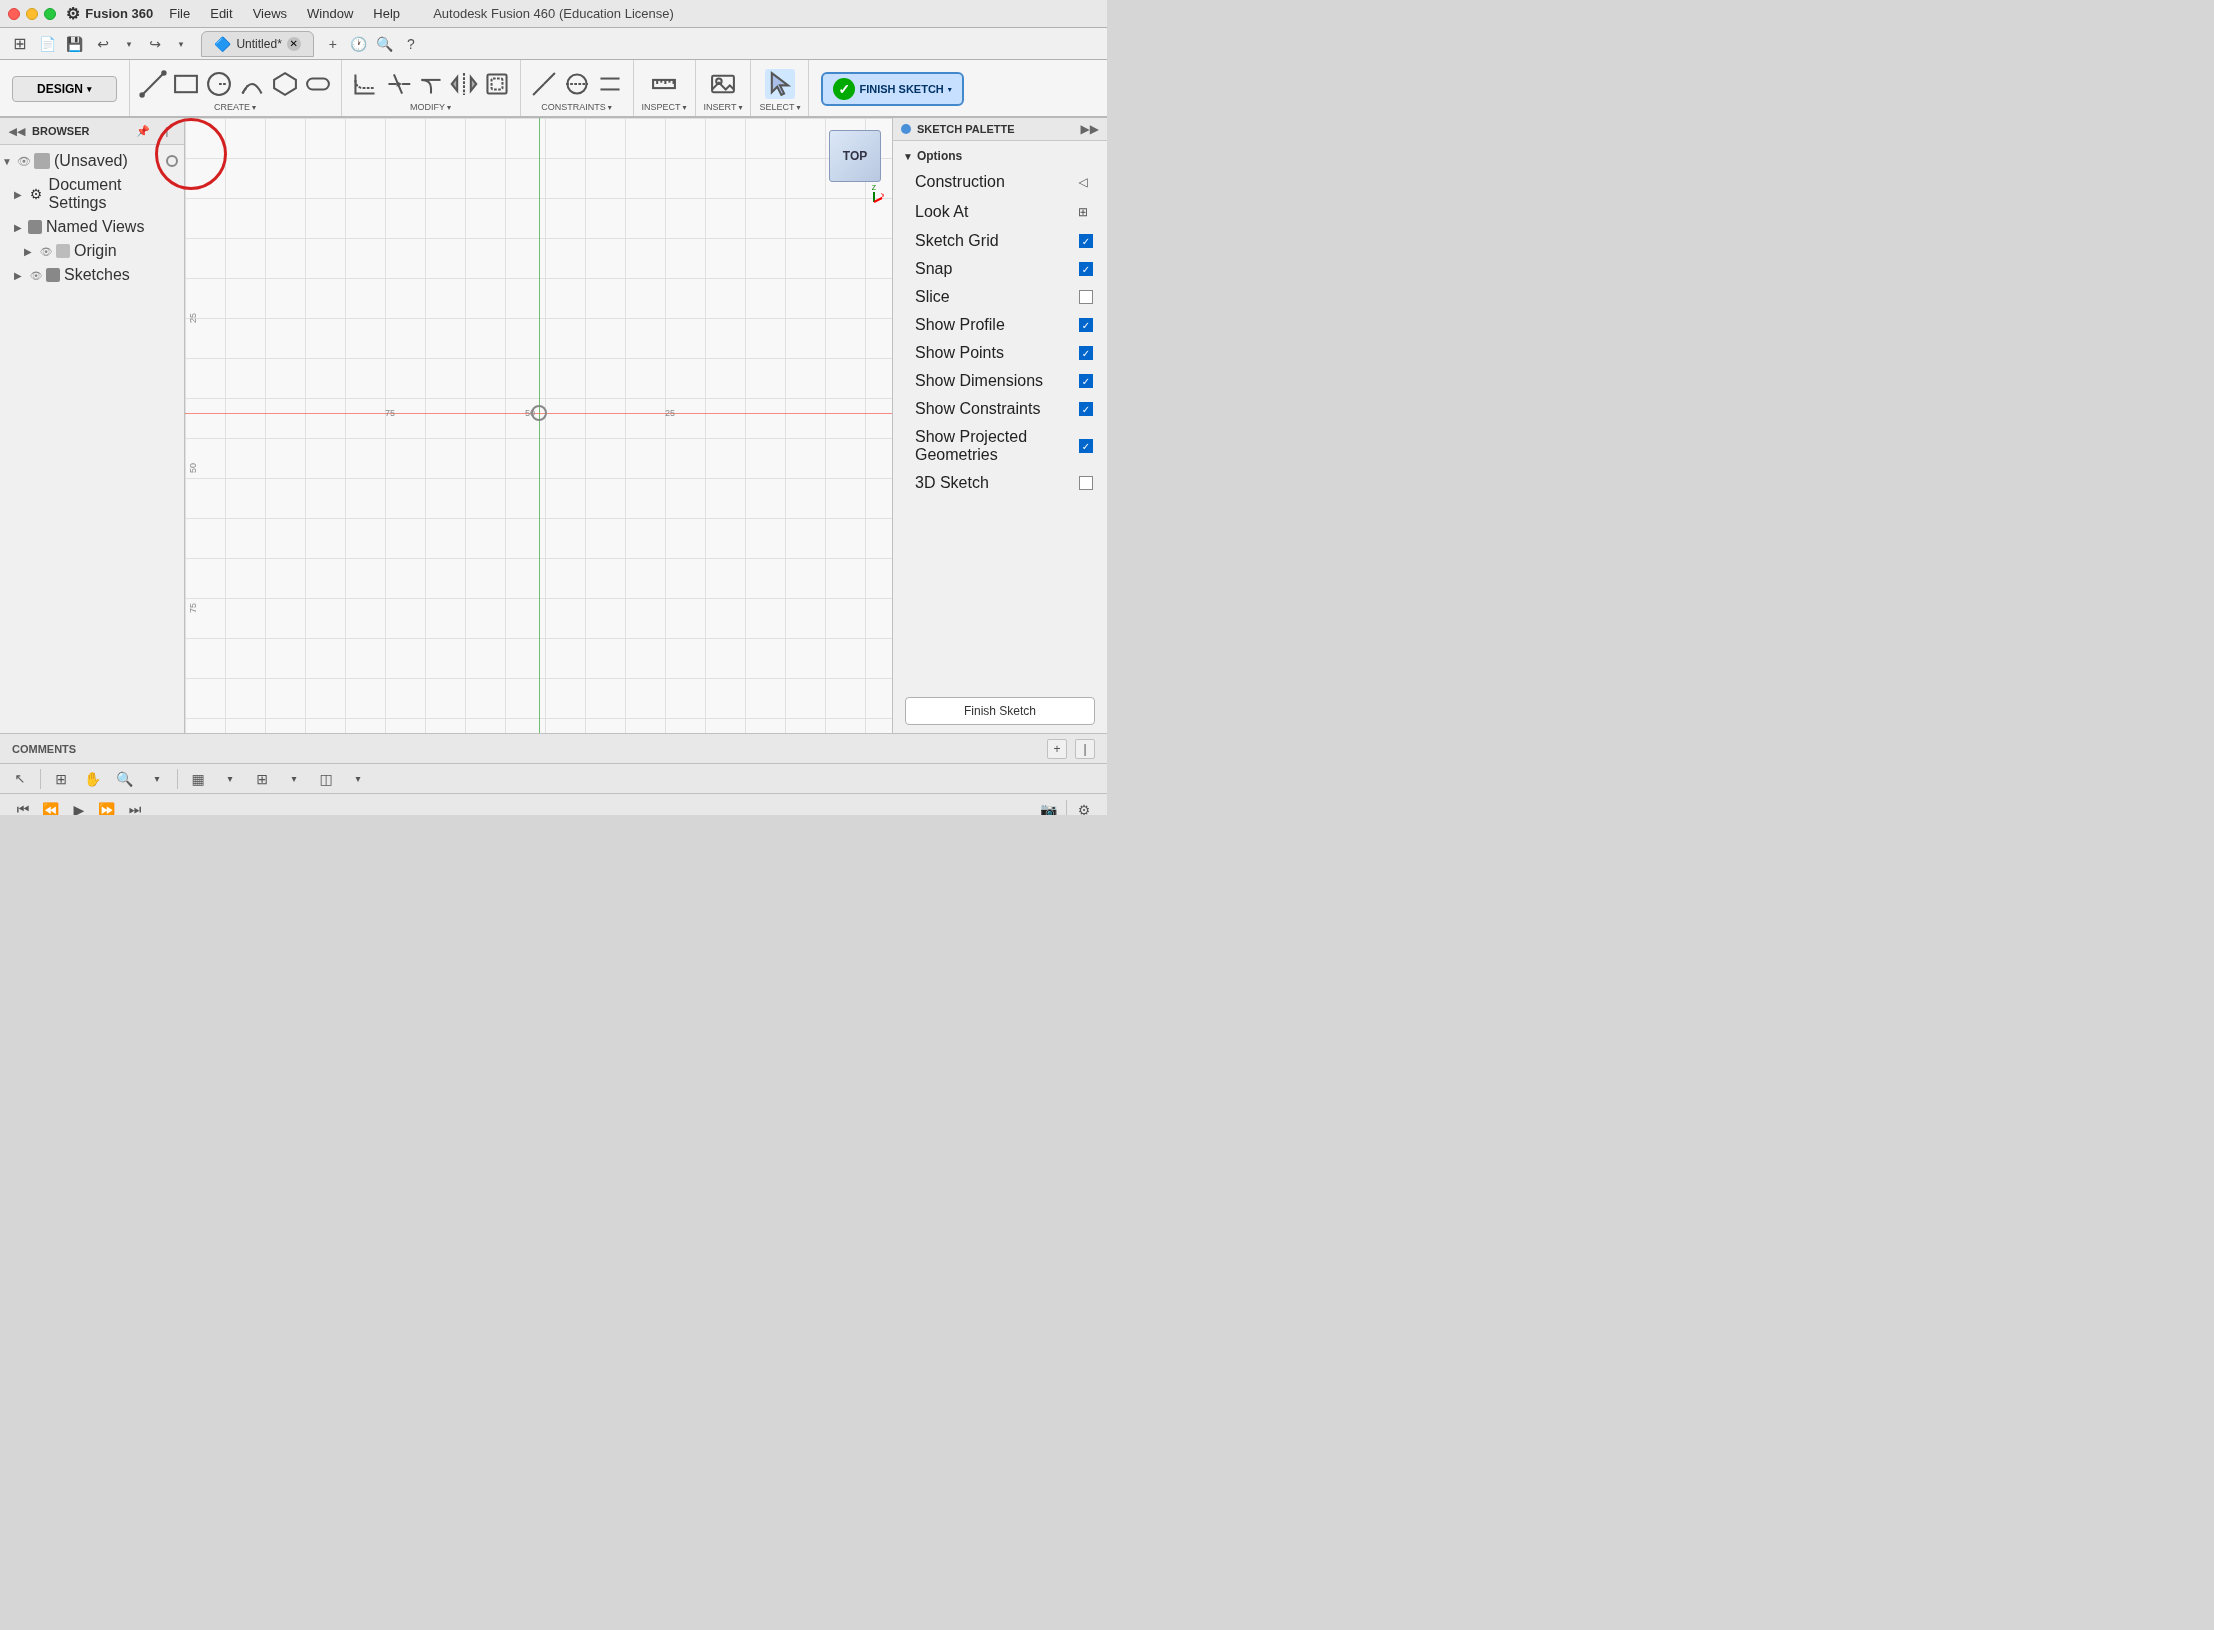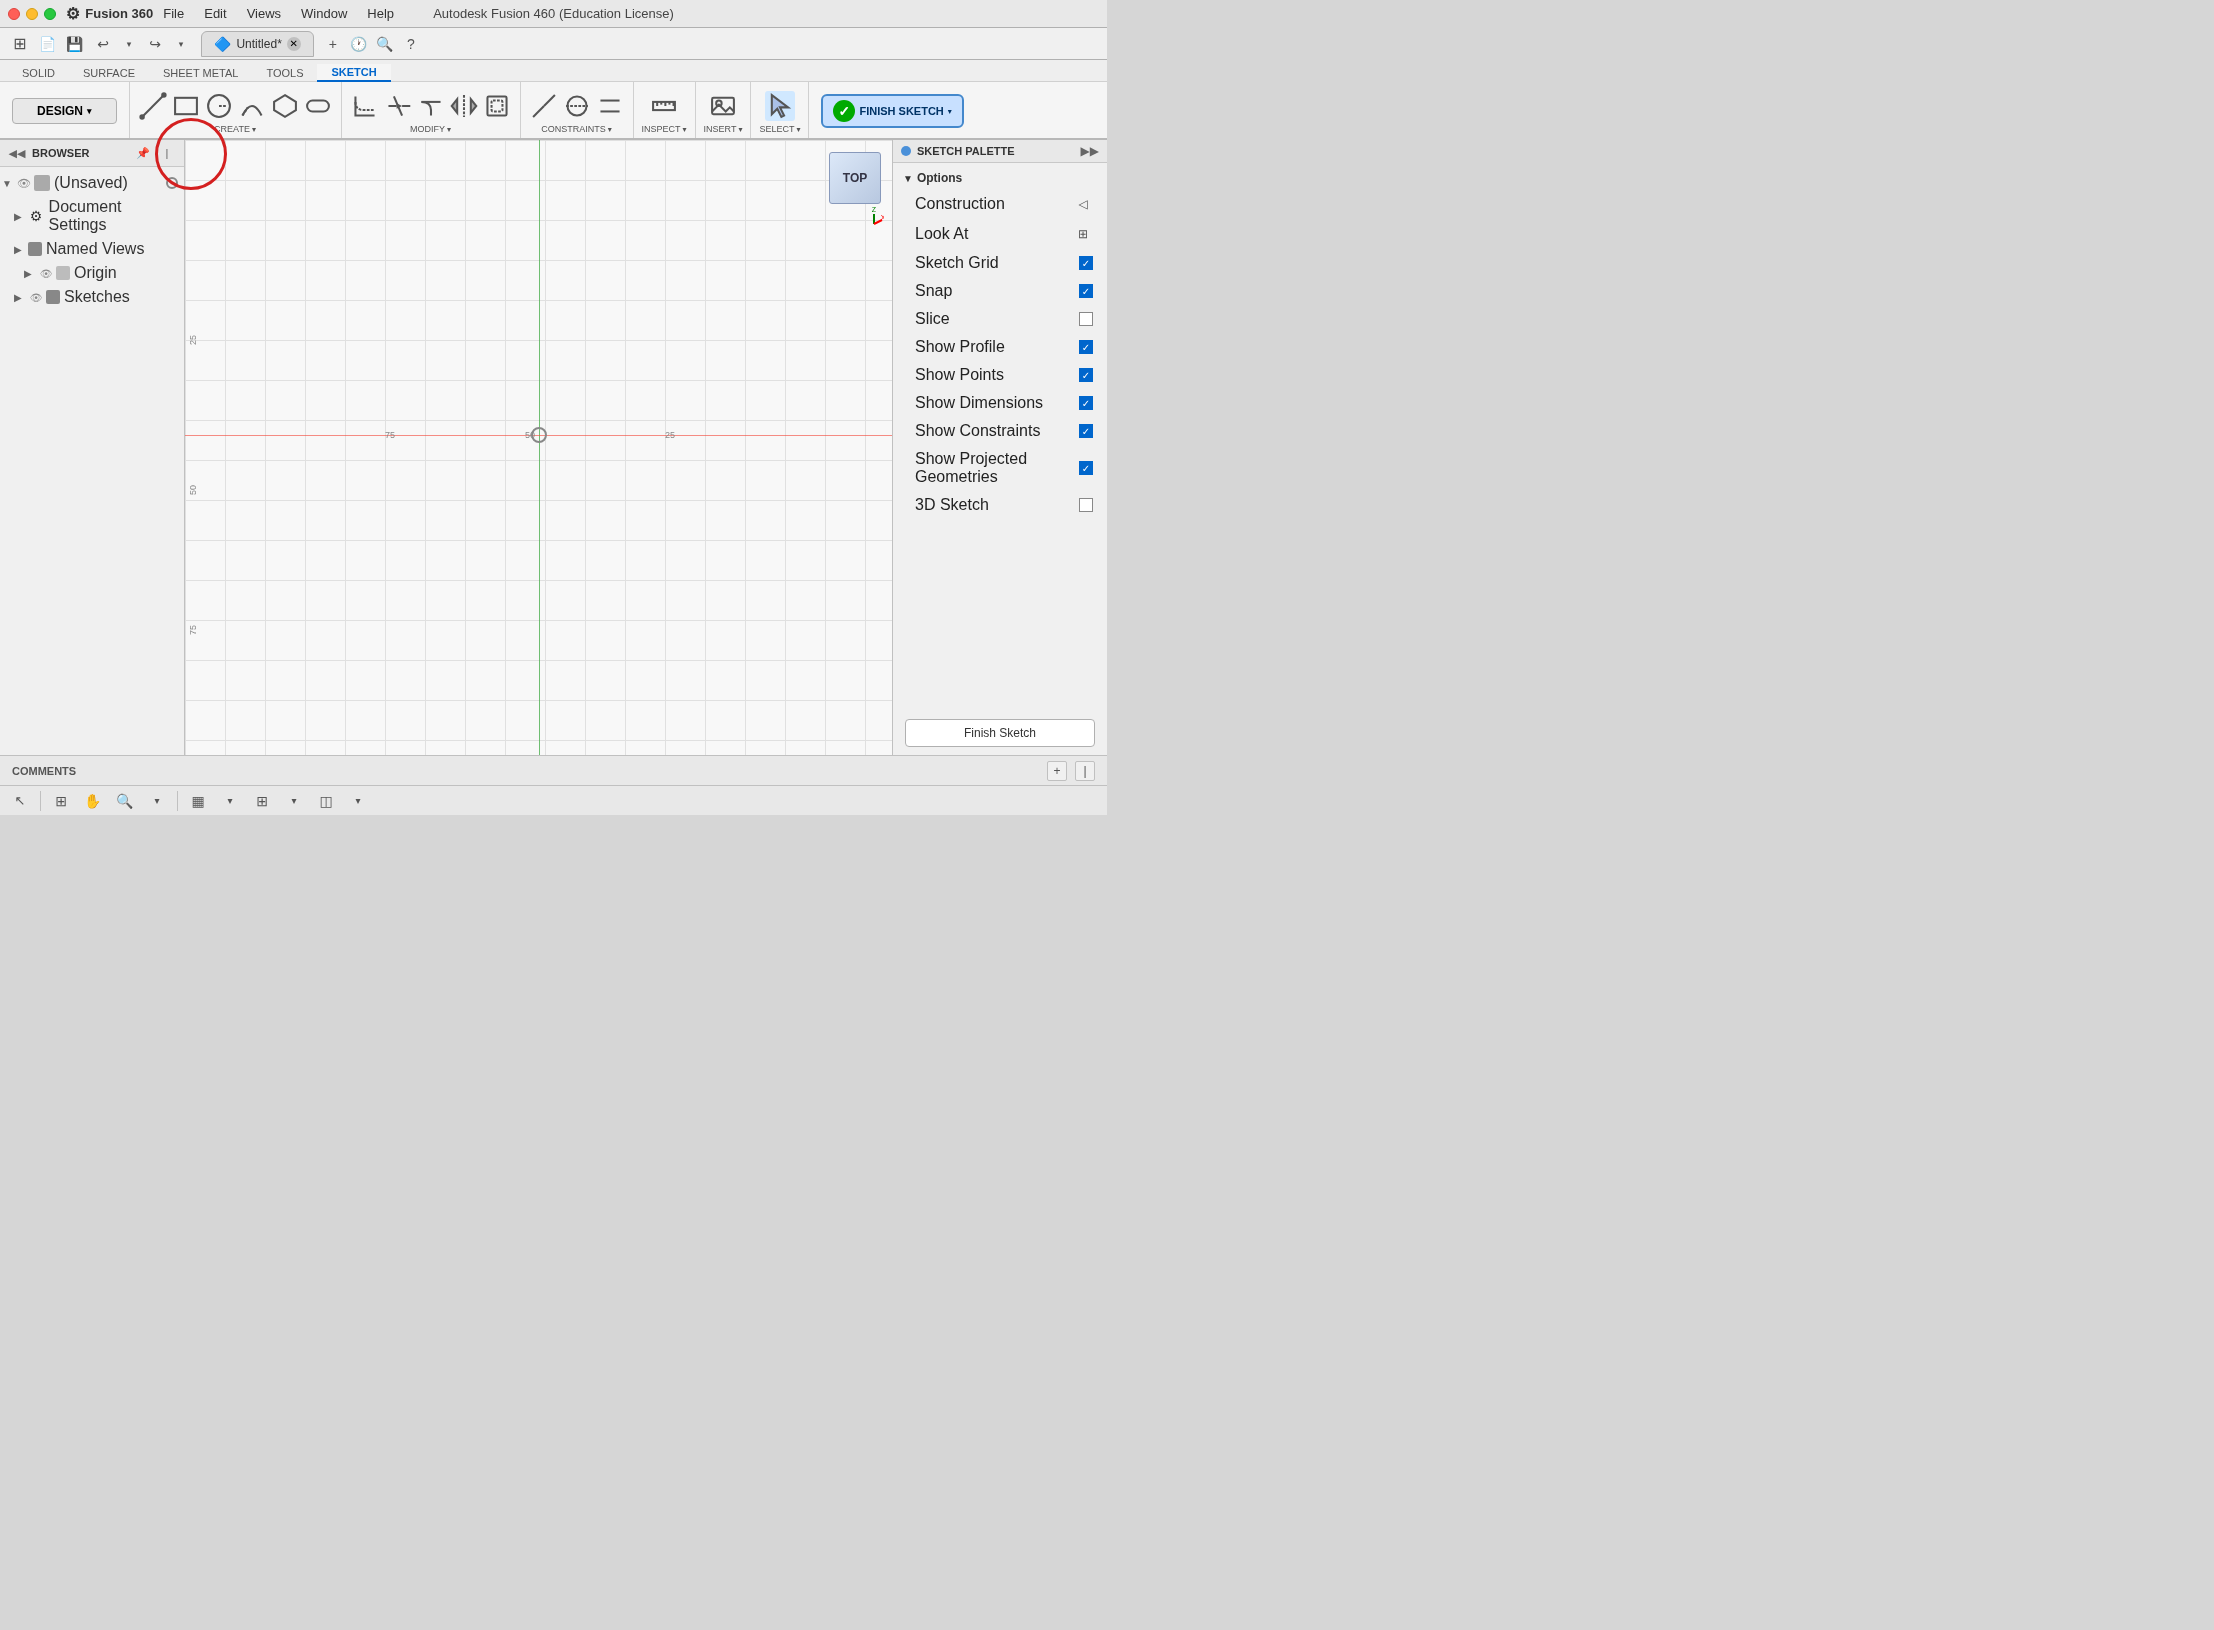--- a/index.html
+++ b/index.html
@@ -7,21 +7,21 @@
 
     
     .titlebar { height: 28px; background: #e8e8e8; display: flex; align-items: center; border-bottom: 1px solid #b0b0b0; padding: 0 8px; position: relative; }
     .traffic-lights { display: flex; gap: 6px; align-items: center; }
     .traffic-light { width: 12px; height: 12px; border-radius: 50%; }
     .tl-red { background: #ff5f57; border: 1px solid #e0443e; }
     .tl-yellow { background: #febc2e; border: 1px solid #d4a017; }
     .tl-green { background: #28c840; border: 1px solid #14a830; }
     .titlebar-app { display: flex; align-items: center; gap: 5px; margin-left: 10px; }
     .titlebar-app span { font-size: 13px; font-weight: 600; color: #333; }
-    .menubar { display: flex; gap: 4px; margin-left: 2px; }
+    .menubar { display: flex; gap: 4px; margin-left: 8px; }
     .menubar-item { font-size: 13px; color: #333; padding: 2px 8px; border-radius: 4px; cursor: pointer; }
     .titlebar-center { position: absolute; left: 50%; transform: translateX(-50%); font-size: 13px; color: #444; }
 
     
     .tabbar { height: 32px; background: #f0f0f0; display: flex; align-items: center; border-bottom: 1px solid #b0b0b0; padding: 0 8px; }
     .tab { display: flex; align-items: center; gap: 5px; padding: 4px 12px; background: #e0e0e0; border: 1px solid #b0b0b0; border-radius: 6px 6px 0 0; font-size: 12px; cursor: pointer; }
     .tab-title { font-size: 12px; color: #333; }
     .tab-close { width: 14px; height: 14px; border-radius: 50%; background: #c0c0c0; display: flex; align-items: center; justify-content: center; font-size: 10px; cursor: pointer; }
     .tab-controls { display: flex; gap: 4px; margin-left: 8px; align-items: center; }
     .tab-ctrl-btn { width: 22px; height: 22px; background: transparent; border: none; cursor: pointer; display: flex; align-items: center; justify-content: center; font-size: 14px; color: #555; }
@@ -141,27 +141,20 @@
   </div>
   <div class="tab-controls">
     <div class="tab-ctrl-btn">+</div>
     <div class="tab-ctrl-btn">🕐</div>
     <div class="tab-ctrl-btn" style="margin-left:auto;">🔍</div>
     <div class="tab-ctrl-btn">?</div>
   </div>
 </div>
 
 <div class="full-toolbar">
-  <div class="full-toolbar-tabs">
-    <div class="tb-tab">SOLID</div>
-    <div class="tb-tab">SURFACE</div>
-    <div class="tb-tab">SHEET METAL</div>
-    <div class="tb-tab">TOOLS</div>
-    <div class="tb-tab active">SKETCH</div>
-  </div>
   <div class="full-toolbar-body">
 
     <div class="ftb-group" style="border-right:1px solid #d0d0d0;padding-right:12px;">
       <div class="ftb-icons">
         <div class="ftb-design">
           <span>DESIGN</span>
           <span style="font-size:9px;">▾</span>
         </div>
       </div>
       <div class="ftb-label"></div>

